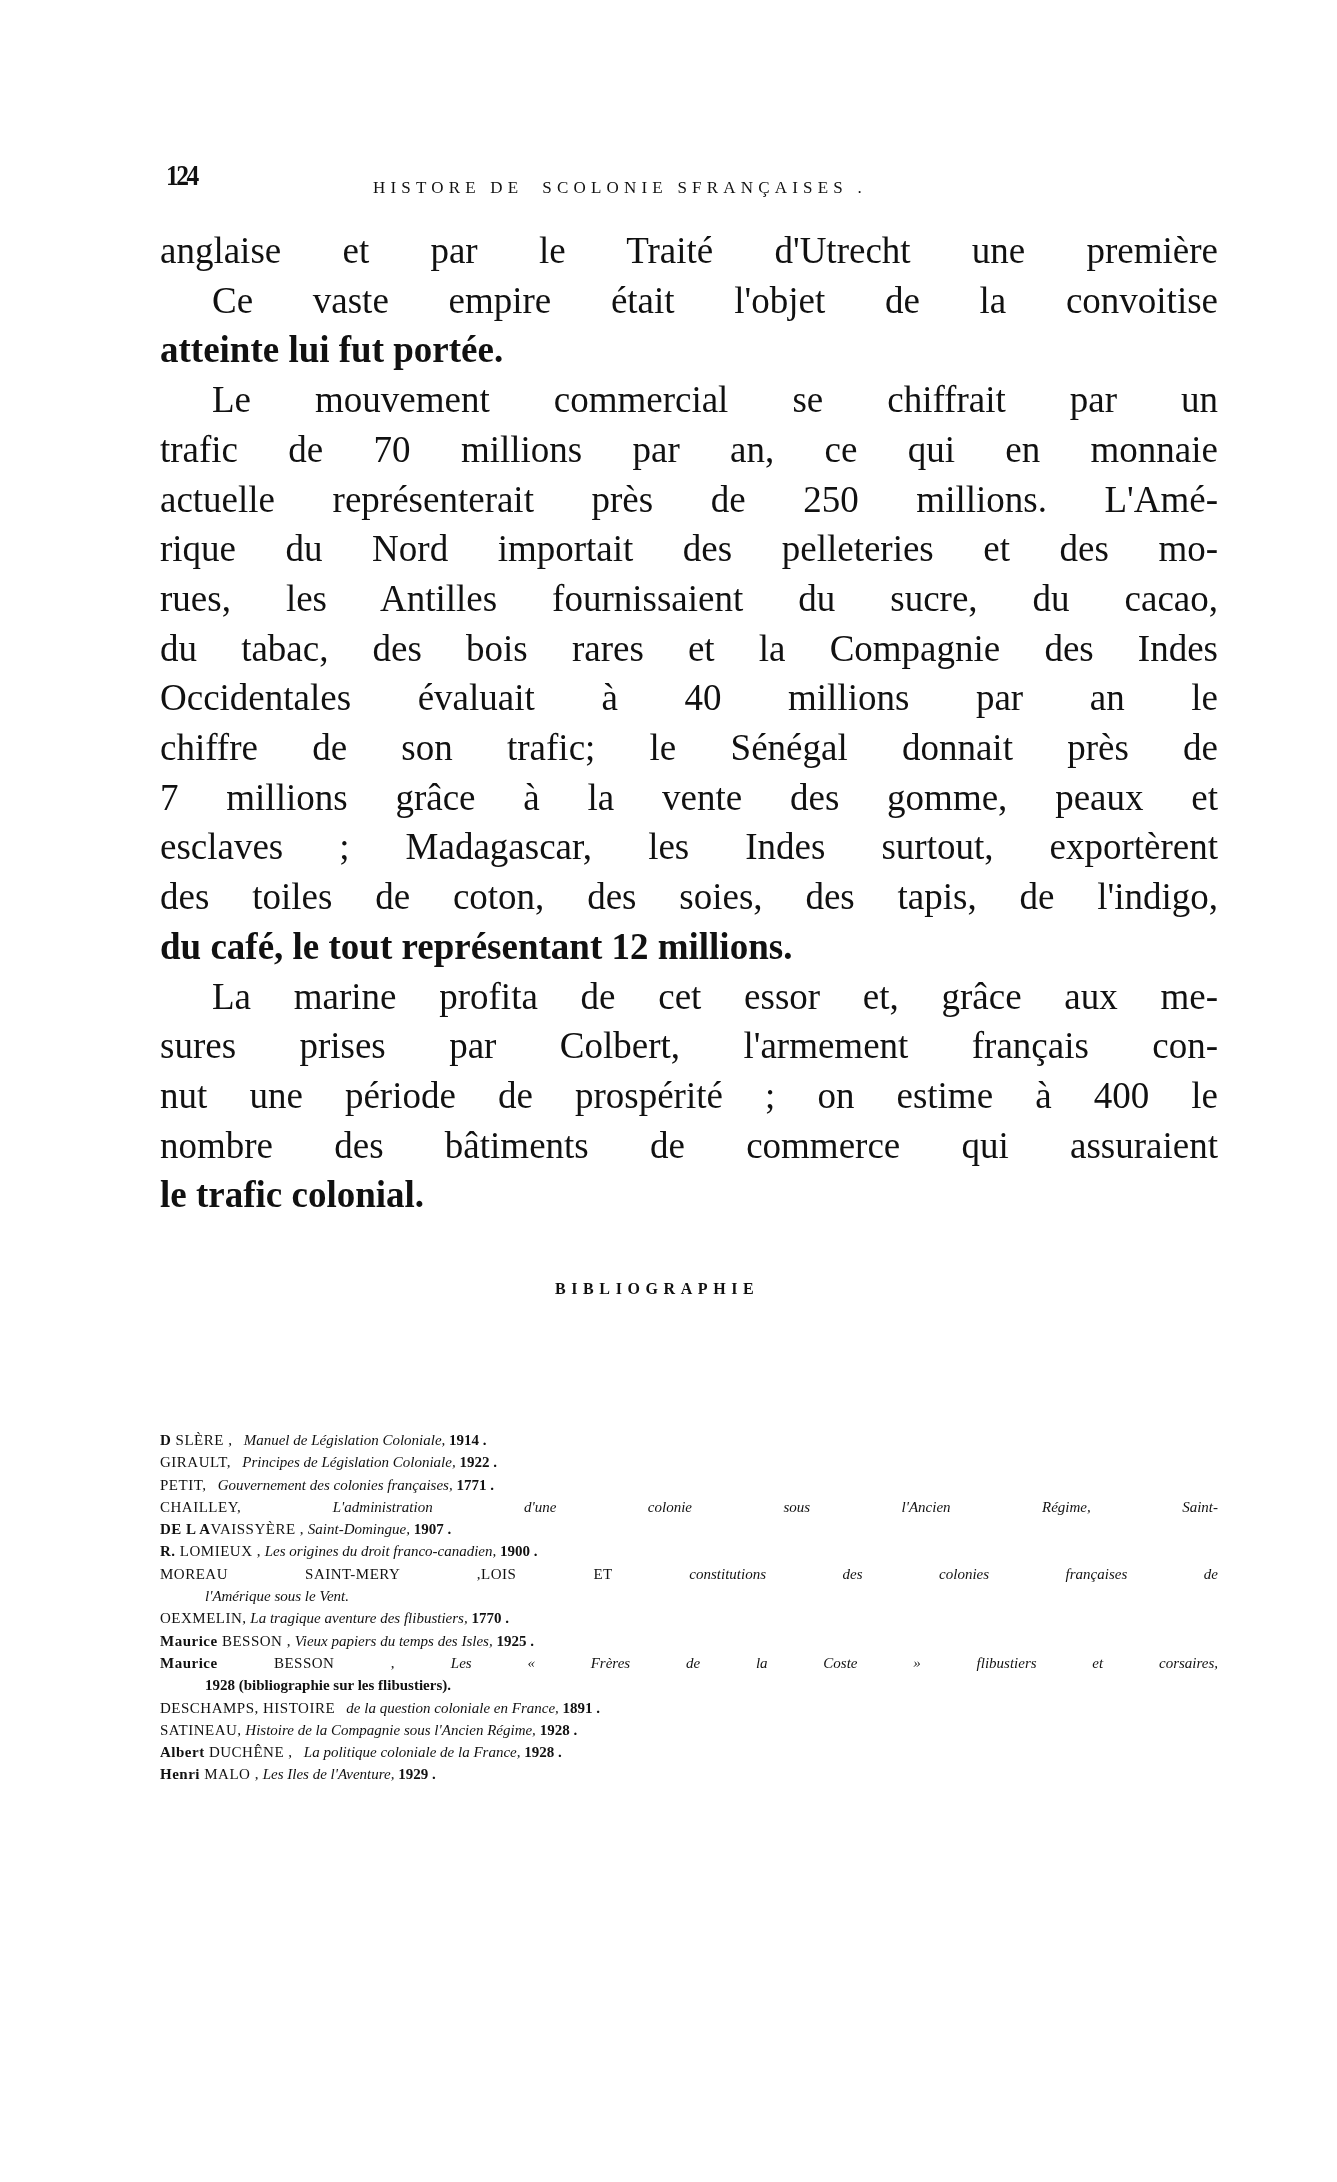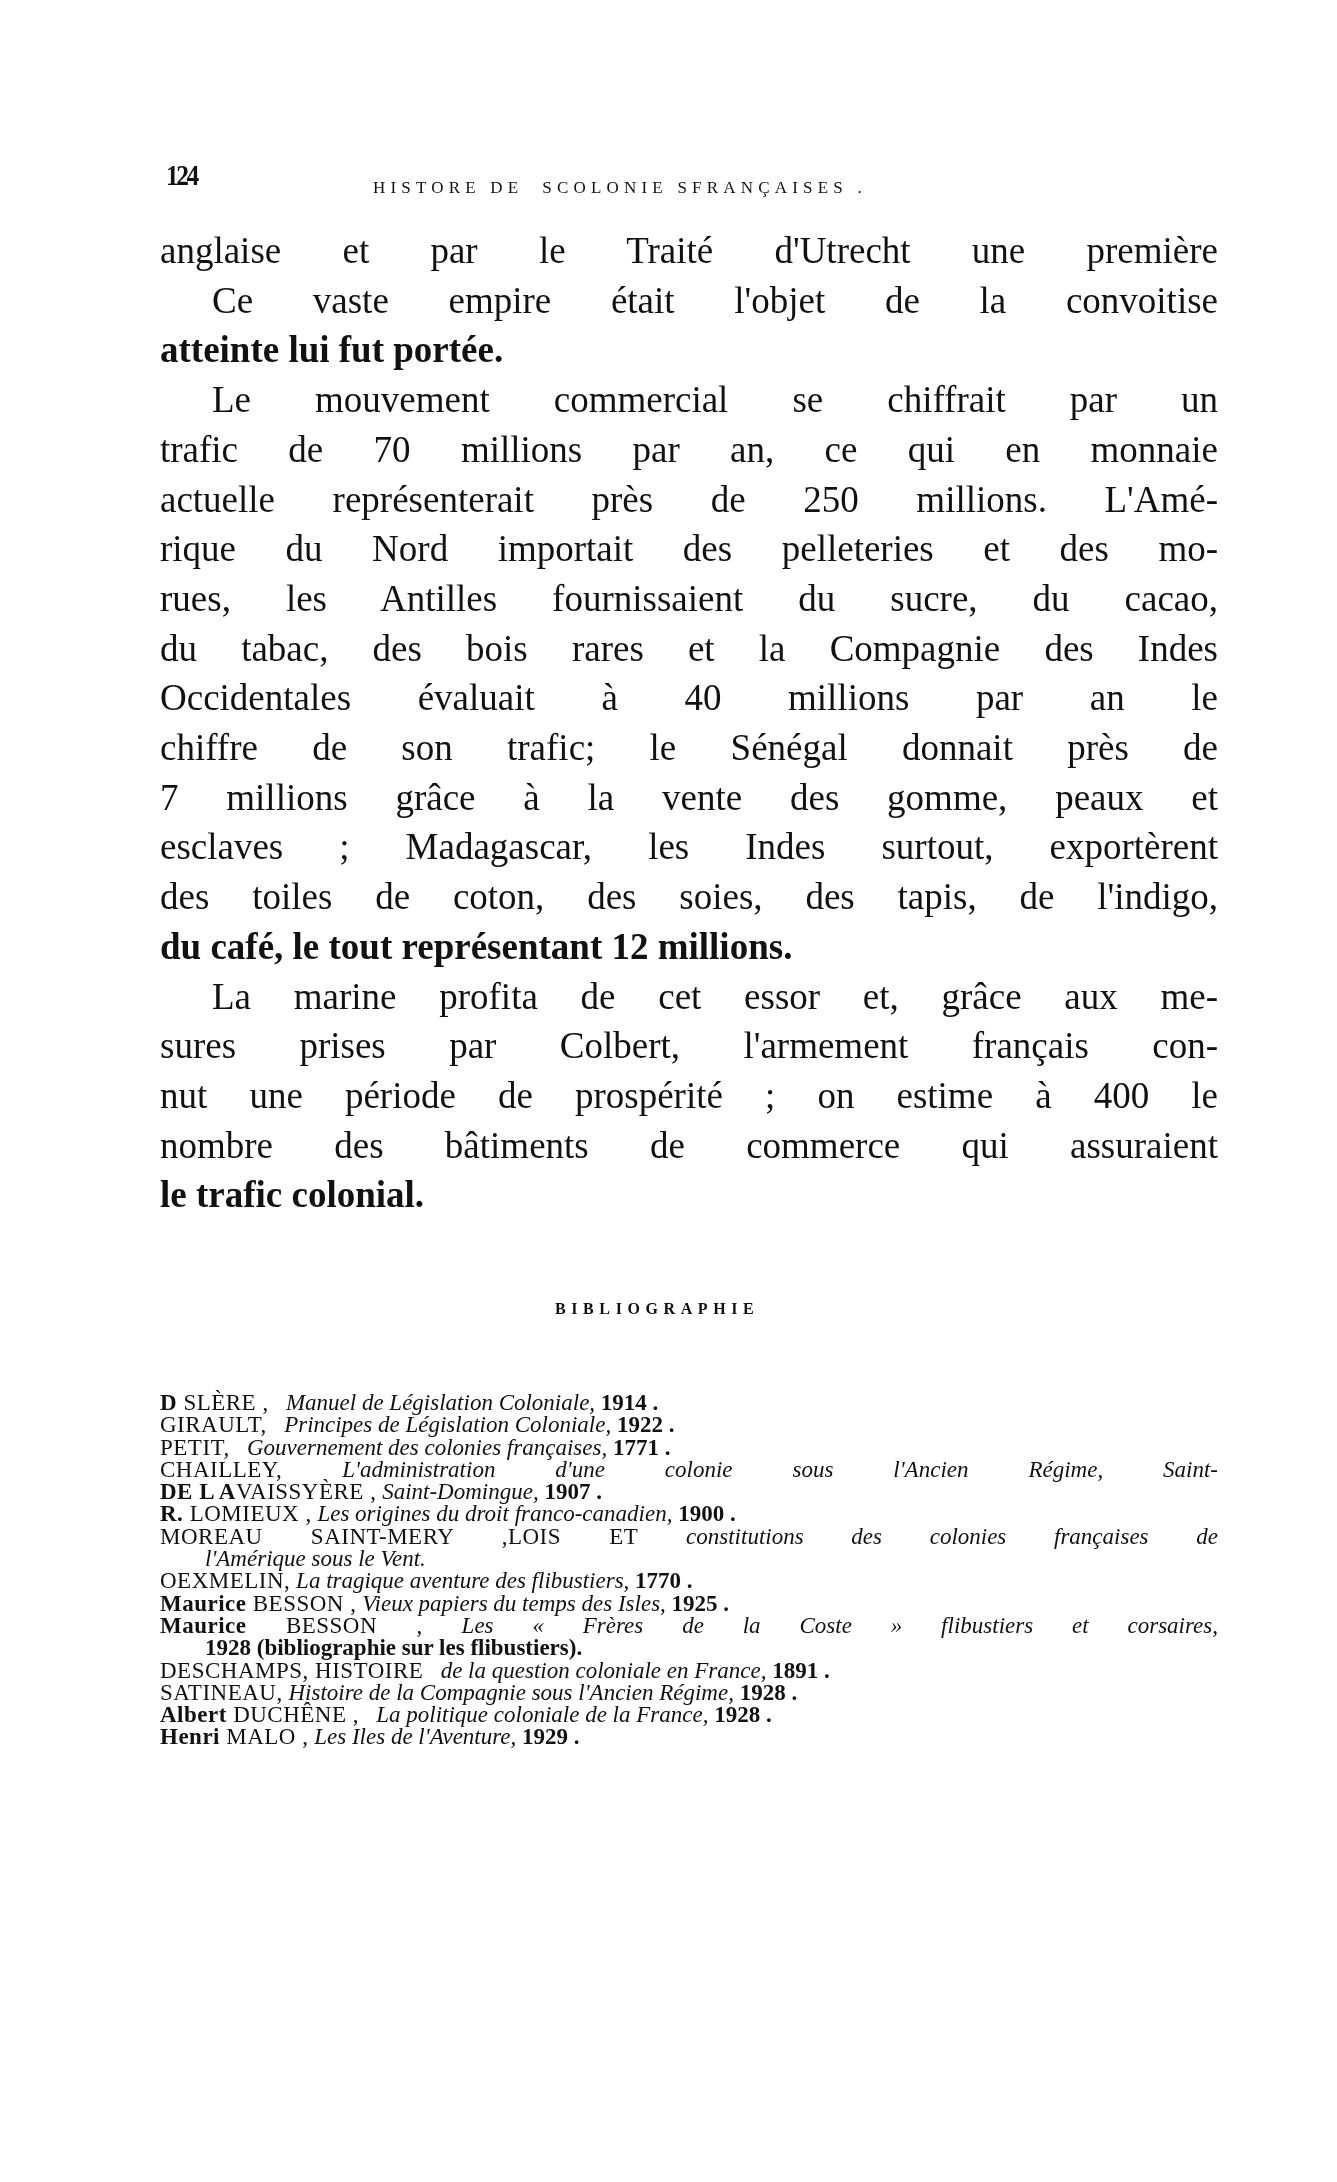--- a/index.html
+++ b/index.html
@@ -19,25 +19,25 @@
     }
     .body-text {
       position: absolute; left: 160px; top: 226px; width: 1058px;
       font-size: 37px; line-height: 49.7px;
     }
     .body-text .line { display: block; text-align: justify; text-align-last: justify; white-space: nowrap; }
     .body-text .line.last-line { text-align-last: left; font-weight: bold; }
     .body-text .line.indent { padding-left: 52px; }
     .bib-heading {
       position: absolute; left: 555px; top: 1280px;
-      font-size: 16px; font-weight: bold; letter-spacing: 5.6px; margin-top: 20px;
+      font-size: 16px; font-weight: bold; letter-spacing: 5.6px;
     }
     .bibliography {
-      position: absolute; left: 160px; top: 1392px; width: 1058px;
-      font-size: 23px; line-height: 22.3px;
+      position: absolute; left: 160px; top: 1429px; width: 1058px;
+      font-size: 15px; line-height: 22.3px;
     }
     .bib-entry { display: block; }
     .bib-entry .row { display: block; white-space: nowrap; }
     .bib-entry .row.cont { padding-left: 45px; }
     .bib-entry .row.justified { text-align: justify; text-align-last: justify; white-space: normal; }
     .author { font-variant: normal; letter-spacing: 0.5px; }
     .author .bold { font-weight: bold; }
     .title { font-style: italic; }
     .year { font-weight: bold; }
     .note { font-weight: bold; font-family: Liberation Serif, serif; }

